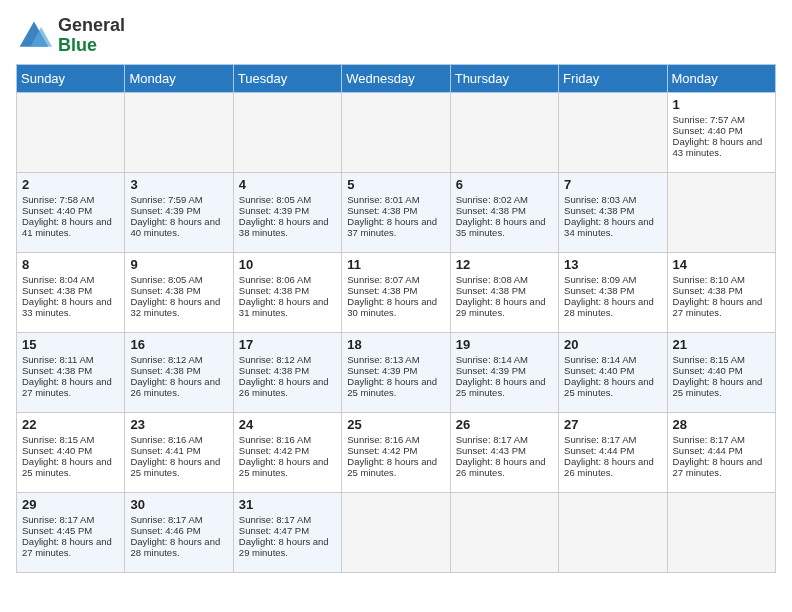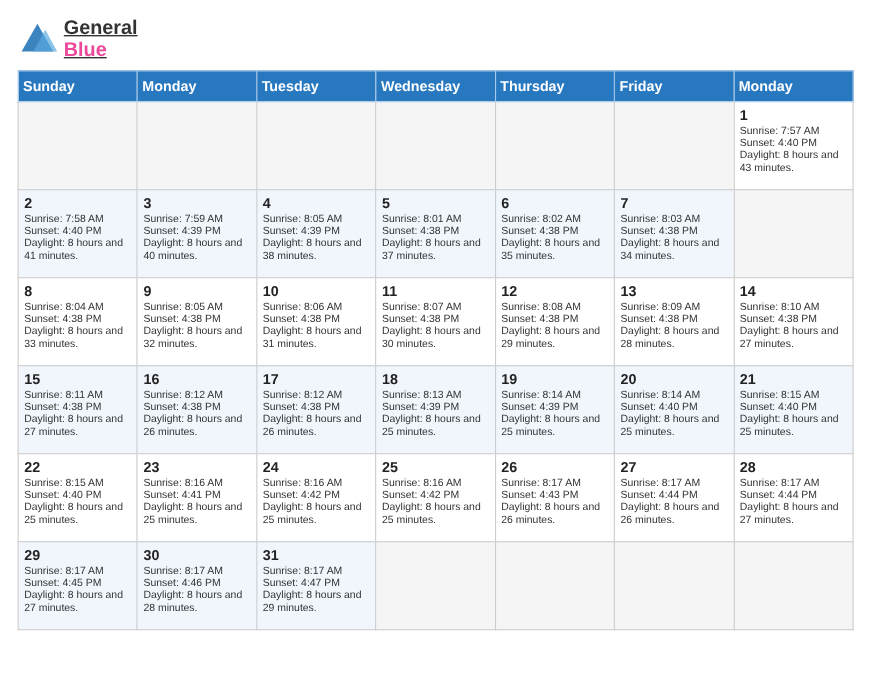--- a/index.html
+++ b/index.html
@@ -13,30 +13,29 @@
     .header {
       display: flex;
       justify-content: space-between;
       align-items: flex-start;
       margin-bottom: 8px;
     }
     .logo {
       display: flex;
       align-items: center;
       gap: 6px;
-      text-decoration: underline;
     }
     .logo-text {
       font-size: 18px;
       font-weight: bold;
       color: #333;
       line-height: 1.1;
     }
     .logo-text span {
-      color: #ec4899;
+      color: #15803d;
     }
     .logo-icon {
       width: 36px;
       height: 36px;
     }
     .title-block {
       text-align: right;
     }
     .month-title {
       font-size: 32px;
@@ -49,21 +48,21 @@
     }
     table {
       width: 100%;
       border-collapse: collapse;
       table-layout: fixed;
     }
     th {
       background-color: #2878c0;
       color: #fff;
       font-size: 13px;
-      font-weight: bold;
+      font-weight: normal;
       padding: 6px 4px;
       text-align: left;
       border: 1px solid #aac8e8;
     }
     td {
       border: 1px solid #ccc;
       vertical-align: top;
       padding: 4px 5px;
       font-size: 9.5px;
       color: #333;

